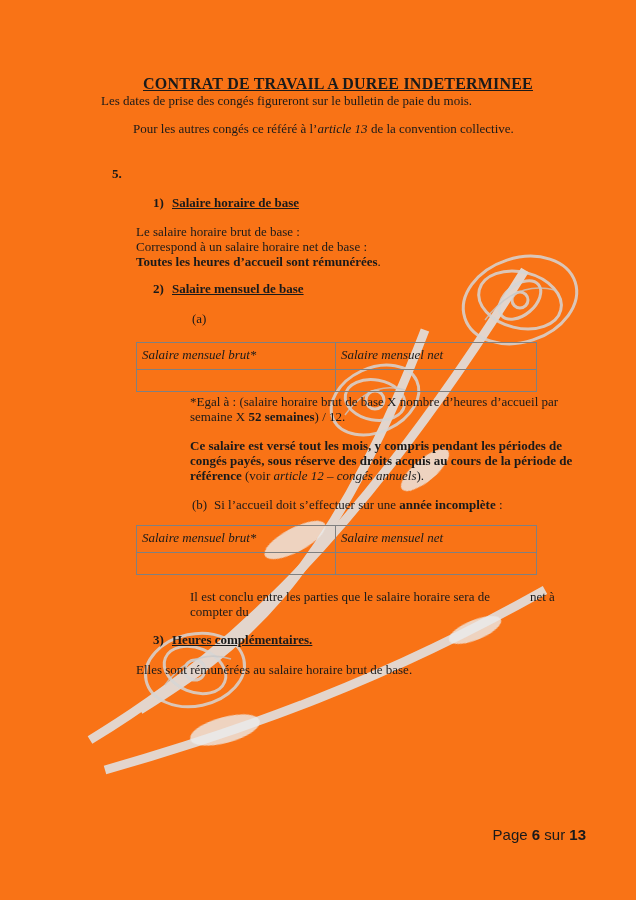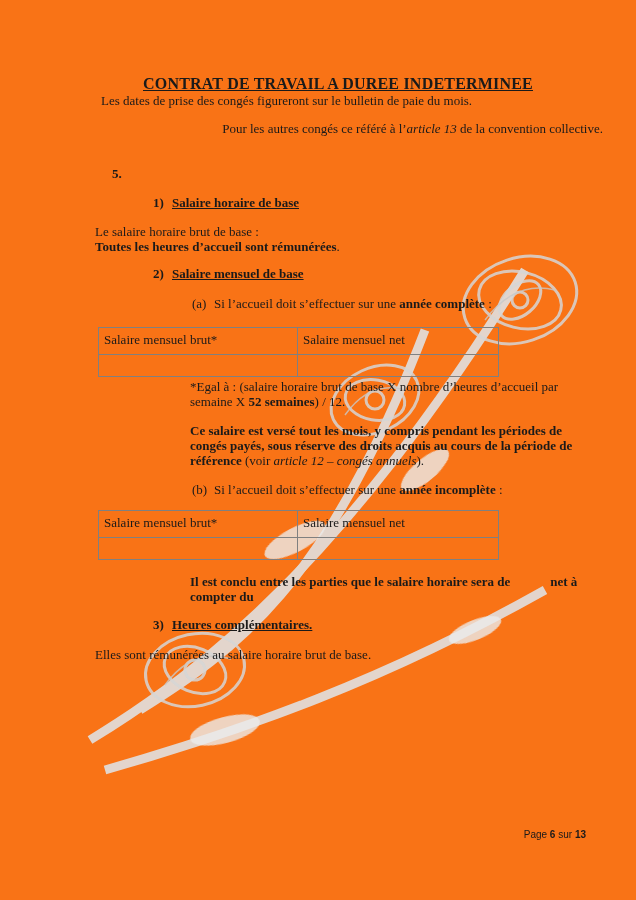--- a/index.html
+++ b/index.html
@@ -17,46 +17,46 @@
     position:absolute;left:45px;top:210px;width:550px;height:580px;
     pointer-events:none;filter:blur(0.6px);
   }
   .content{position:relative;z-index:2;}
   .title{
     margin:75px 0 0 0;text-align:center;
     font-weight:bold;font-size:16px;line-height:17px;
     text-decoration:underline;letter-spacing:0.2px;
   }
   .p-intro{margin:1px 0 0 81px;width:470px;}
-  .p-refer{margin:13px 0 0 113px;width:470px;text-align:right;}
+  .p-refer{margin:13px 0 0 113px;width:470px;}
   .h-sec{margin:30px 0 0 92px;font-weight:bold;line-height:16px;display:flex;}
   .h-sec .num{display:inline-block;width:21px;flex:none;}
   .h-item{margin-left:133px;font-weight:bold;line-height:16px;display:flex;}
   .h-item .num{display:inline-block;width:19px;flex:none;font-weight:bold;}
   .mt13{margin-top:13px;} .mt12{margin-top:12px;} .mt14{margin-top:14px;}
-  .body-blk{margin-left:75px;width:420px;}
+  .body-blk{margin-left:116px;width:420px;}
   .sub-line{margin-left:172px;display:flex;line-height:15px;}
   .sub-line .num{display:inline-block;width:22px;flex:none;}
-  .tbl{margin:16px 0 0 78px;border-collapse:collapse;background:transparent;}
+  .tbl{margin:16px 0 0 116px;border-collapse:collapse;background:transparent;font-style:italic;}
   .tbl td{
     border:1px solid #808080;padding:4px 4px 2px 5px;
     vertical-align:top;font-size:13px;line-height:15px;
   }
   .tbl .c1{width:189px;} .tbl .c2{width:191px;border-radius:6px;}
   .tbl .row-h td{height:20px;}
   .tbl .row-d td{height:15px;}
   .note-blk{margin:2px 0 0 170px;width:404px;}
   .para-blk{margin:14px 0 0 170px;width:404px;}
   .u{text-decoration:underline;}
   .b{font-weight:bold;}
   .i{font-style:italic;}
   .gap{display:inline-block;width:40px;}
   .footer{
     position:absolute;top:828px;right:70px;z-index:2;
-    font-family:"Liberation Sans", sans-serif;font-size:10px;line-height:14px;
+    font-family:"Liberation Sans", sans-serif;font-size:15px;line-height:14px;
     color:#1a1a1a;
   }
   .footer .b{font-weight:bold;}
 </style>
 </head>
 <body>
 
 <div class="page">
 
   <svg class="watermark" viewBox="0 0 550 580" aria-hidden="true">
@@ -102,31 +102,31 @@
       <span class="num">5.</span>
     </div>
 
     <div class="h-item mt13">
       <span class="num">1)</span>
       <span class="u">Salaire horaire de base</span>
     </div>
 
     <div class="body-blk mt13">
       <div>Le salaire horaire brut de base :</div>
+      <div>Correspond à un salaire horaire net de base :</div>
       <div><span class="b">Toutes les heures d’accueil sont rémunérées</span><span>.</span></div>
     </div>
 
     <div class="h-item mt12">
       <span class="num">2)</span>
       <span class="u">Salaire mensuel de base</span>
     </div>
 
     <div class="sub-line mt14">
       <span class="num">(a)</span>
-      <span><span>Si l’accueil doit s’effectuer sur une </span><span class="b">année complète</span><span> :</span></span>
     </div>
 
     <table class="tbl">
       <tbody>
         <tr class="row-h">
           <td class="c1">Salaire mensuel brut*</td>
           <td class="c2">Salaire mensuel net</td>
         </tr>
         <tr class="row-d">
           <td class="c1"></td>
@@ -154,21 +154,21 @@
           <td class="c1"></td>
           <td class="c2"></td>
         </tr>
       </tbody>
     </table>
 
 
     <div class="para-blk">
     </div>
 
-    <div class="para-blk" style="margin-top:13px;font-weight:bold;">
+    <div class="para-blk" style="margin-top:13px;">
       <div><span>Il est conclu entre les parties que le salaire horaire sera de</span><span class="gap"></span><span>net à</span></div>
       <div>compter du</div>
     </div>
 
     <div class="h-item mt13">
       <span class="num">3)</span>
       <span class="u">Heures complémentaires.</span>
     </div>
 
     <div class="body-blk mt14"><span>Elles sont rémunérées au salaire horaire brut de base.</span></div>

